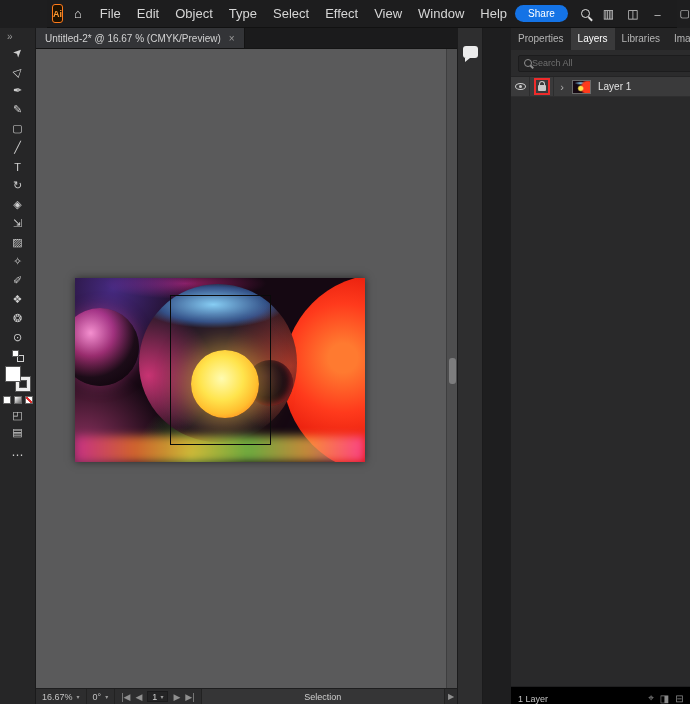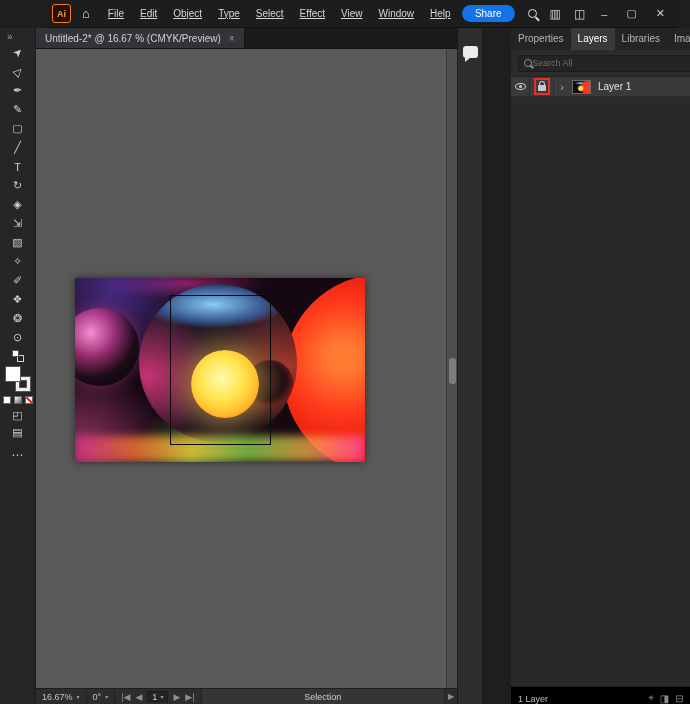--- a/index.html
+++ b/index.html
@@ -14,21 +14,21 @@
   }
 
   
   #titlebar { position: absolute; left: 0; top: 0; width: 630px; height: 28px;
     background: #1d1d1e; display: flex; align-items: center; border-bottom: 1px solid #111; margin-left: 47px; }
   .logo { width: 19px; height: 19px; margin-left: 5px; background: #1f1200;
     border: 1px solid #ff7a1a; border-radius: 3px; color: #ff9a33; font-size: 9px; font-weight: bold;
     display: flex; align-items: center; justify-content: center; }
   .home { margin-left: 11px; font-size: 13px; color: #e6e6e6; line-height: 28px; }
   .menus { display: flex; margin-left: 10px; }
-  .menu-item { font-size: 10px; padding: 0 8px; line-height: 28px; color: #d6d6d6; text-decoration: underline; }
+  .menu-item { font-size: 13px; padding: 0 8px; line-height: 28px; color: #d6d6d6; }
   .tb-right { margin-left: auto; display: flex; align-items: center; gap: 13px; padding-right: 9px; }
   .share-btn { background: #1473e6; color: #fff; font-size: 10px; padding: 3px 13px; border-radius: 10px; }
   .mag { display: inline-block; width: 9px; height: 9px; border: 1.5px solid #e0e0e0; border-radius: 50%; position: relative; }
   .mag::after { content: ""; position: absolute; width: 5px; height: 1.5px; background: #e0e0e0;
     transform: rotate(45deg); right: -4px; bottom: -2px; }
   .mag.small { width: 8px; height: 8px; border-color: #8f8f8f; }
   .mag.small::after { width: 4px; background: #8f8f8f; right: -3px; bottom: -1px; }
   .tb-icon { font-size: 12px; color: #d0d0d0; }
   .win-btn { font-size: 11px; color: #cfcfcf; padding: 0 3px; }
 

